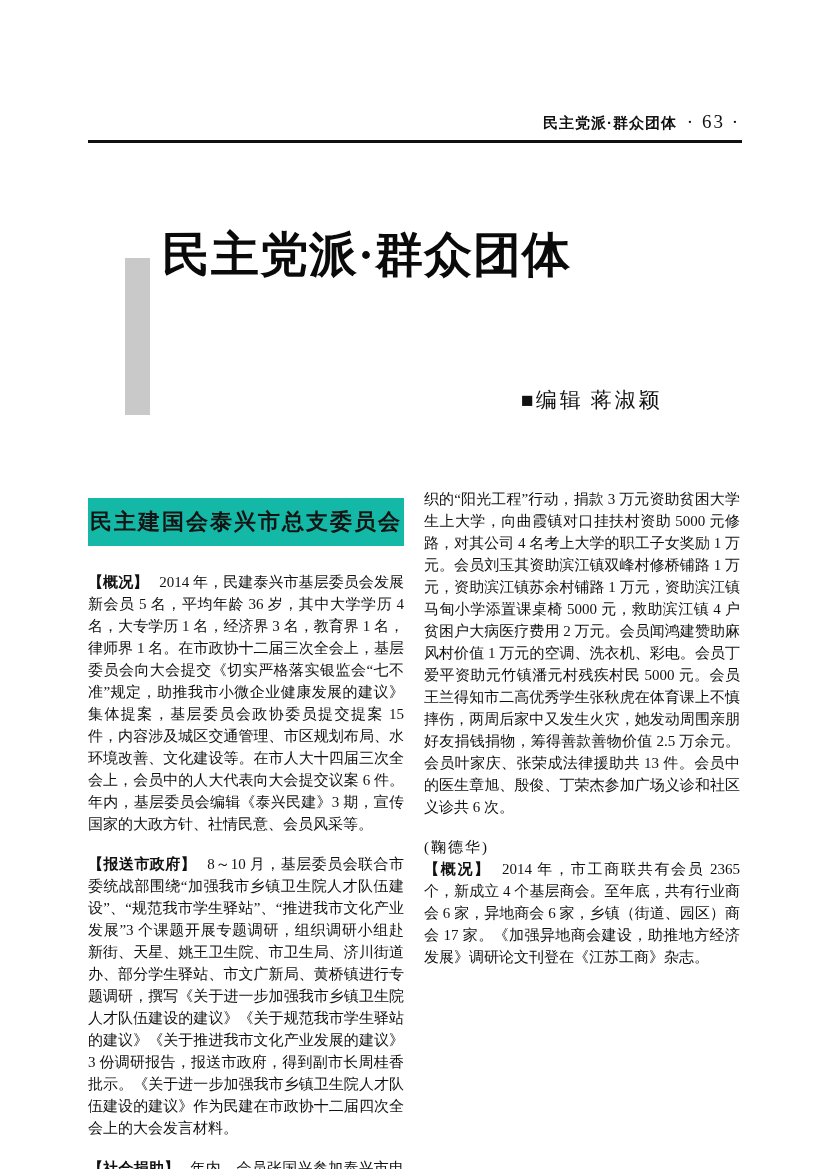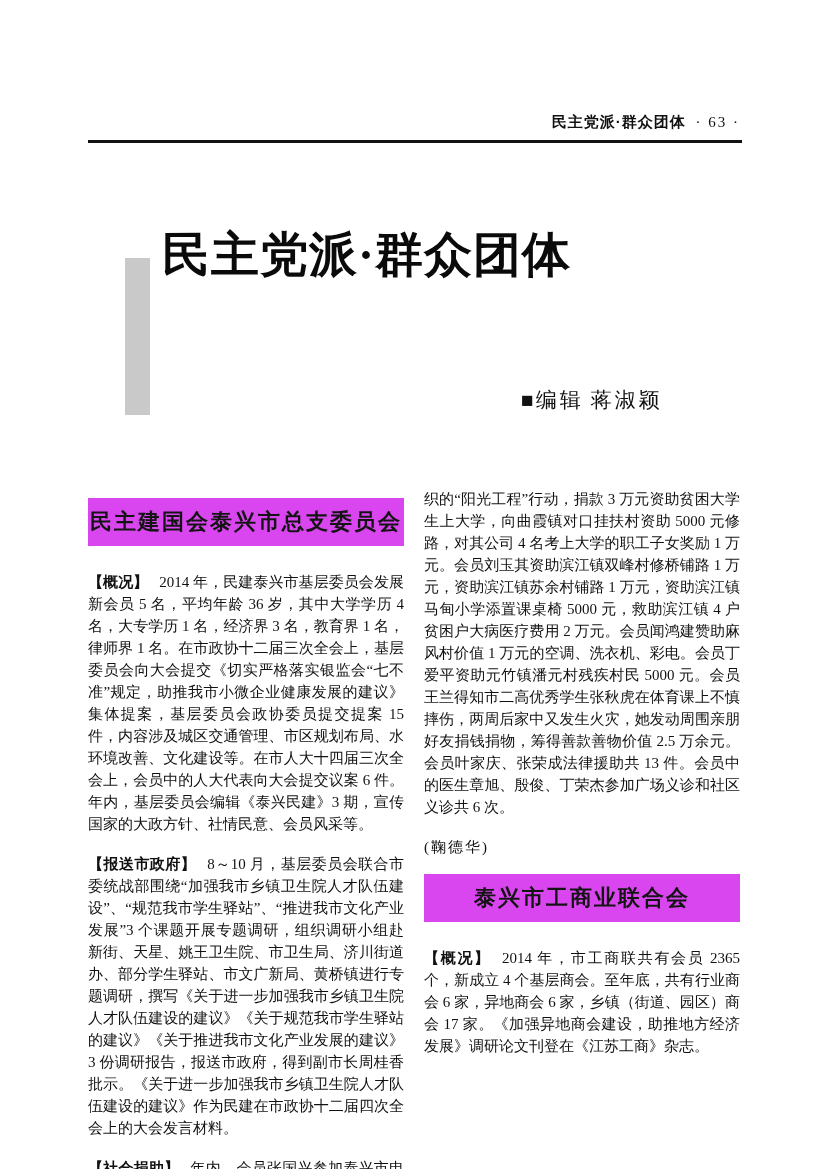--- a/index.html
+++ b/index.html
@@ -16,21 +16,21 @@
     position:absolute; top:112px; left:88px; width:652px;
     text-align:right; font-size:15px; line-height:20px;
     white-space:nowrap;
   }
   .running-head .sec {
     font-family:"Liberation Sans","DejaVu Sans",sans-serif;
     font-weight:bold; letter-spacing:1px;
   }
   .running-head .pageno {
     font-family:"Liberation Serif","DejaVu Serif",serif;
-    font-size:15px; margin-left:6px; letter-spacing:2px;
+    font-size:19px; margin-left:6px; letter-spacing:2px;
   }
   .head-rule {
     position:absolute; top:140px; left:88px; width:654px; height:3px;
     background:#111111;
   }
   
   .title-deco-bar {
     position:absolute; left:125px; top:258px; width:25px; height:157px;
     background:#c9c9c9;
   }
@@ -49,21 +49,21 @@
   .editor-line .ed-name { margin-left:7px; }
   
   .col {
     position:absolute; width:316px;
     font-size:15px; line-height:22px;
     text-align:justify; text-justify:inter-ideograph;
   }
   .col-left  { left:88px;  top:498px; }
   .col-right { left:424px; top:488px; }
   .section-box {
-    background:#d946ef; height:48px;
+    background:#14b8a6; height:48px;
     display:flex; align-items:center; justify-content:center;
     font-family:"Liberation Sans","DejaVu Sans",sans-serif;
     font-weight:bold; font-size:22px; letter-spacing:2px;
     color:#141414; text-align:center;
     margin:0 0 25px 0;
   }
   .col-right .section-box { margin-top:16px; }
   .body-p { margin:0 0 18px 0; }
   .body-p:last-child { margin-bottom:0; }
   .plabel {
@@ -108,21 +108,18 @@
     <p class="body-p">
       <span class="plabel">【社会捐助】</span><span>年内，会员张国兴参加泰兴市电视台组</span>
     </p>
   </div>
 
   <div class="col col-right">
     <p class="body-p">
       <span>织的“阳光工程”行动，捐款 3 万元资助贫困大学生上大学，向曲霞镇对口挂扶村资助 5000 元修路，对其公司 4 名考上大学的职工子女奖励 1 万元。会员刘玉其资助滨江镇双峰村修桥铺路 1 万元，资助滨江镇苏余村铺路 1 万元，资助滨江镇马甸小学添置课桌椅 5000 元，救助滨江镇 4 户贫困户大病医疗费用 2 万元。会员闻鸿建赞助麻风村价值 1 万元的空调、洗衣机、彩电。会员丁爱平资助元竹镇潘元村残疾村民 5000 元。会员王兰得知市二高优秀学生张秋虎在体育课上不慎摔伤，两周后家中又发生火灾，她发动周围亲朋好友捐钱捐物，筹得善款善物价值 2.5 万余元。会员叶家庆、张荣成法律援助共 13 件。会员中的医生章旭、殷俊、丁荣杰参加广场义诊和社区义诊共 6 次。</span>
     </p>
     <p class="attribution">(鞠德华)</p>
-    <div class="section-box">
-      <span>泰兴市工商业联合会</span>
-    </div>
     <p class="body-p">
       <span class="plabel">【概况】</span><span>2014 年，市工商联共有会员 2365 个，新成立 4 个基层商会。至年底，共有行业商会 6 家，异地商会 6 家，乡镇（街道、园区）商会 17 家。《加强异地商会建设，助推地方经济发展》调研论文刊登在《江苏工商》杂志。</span>
     </p>
   </div>
 
 </div>
 
 </body></html>

